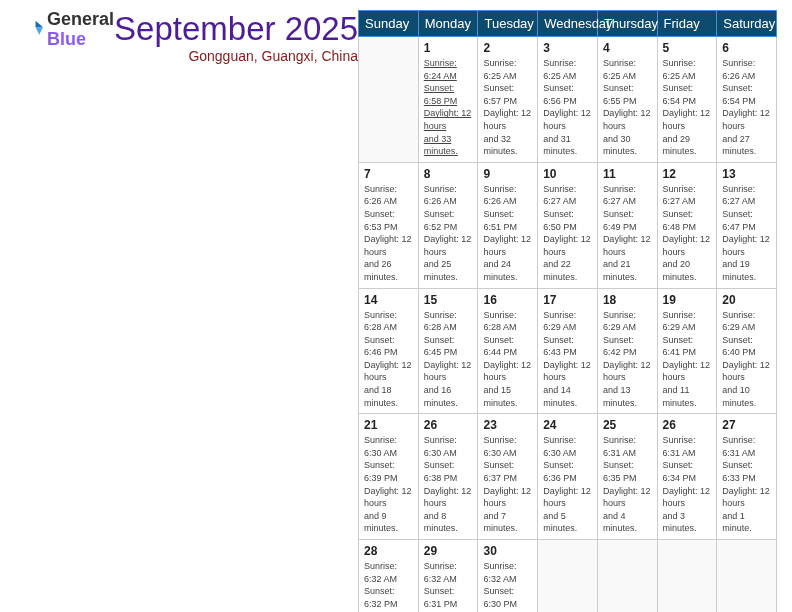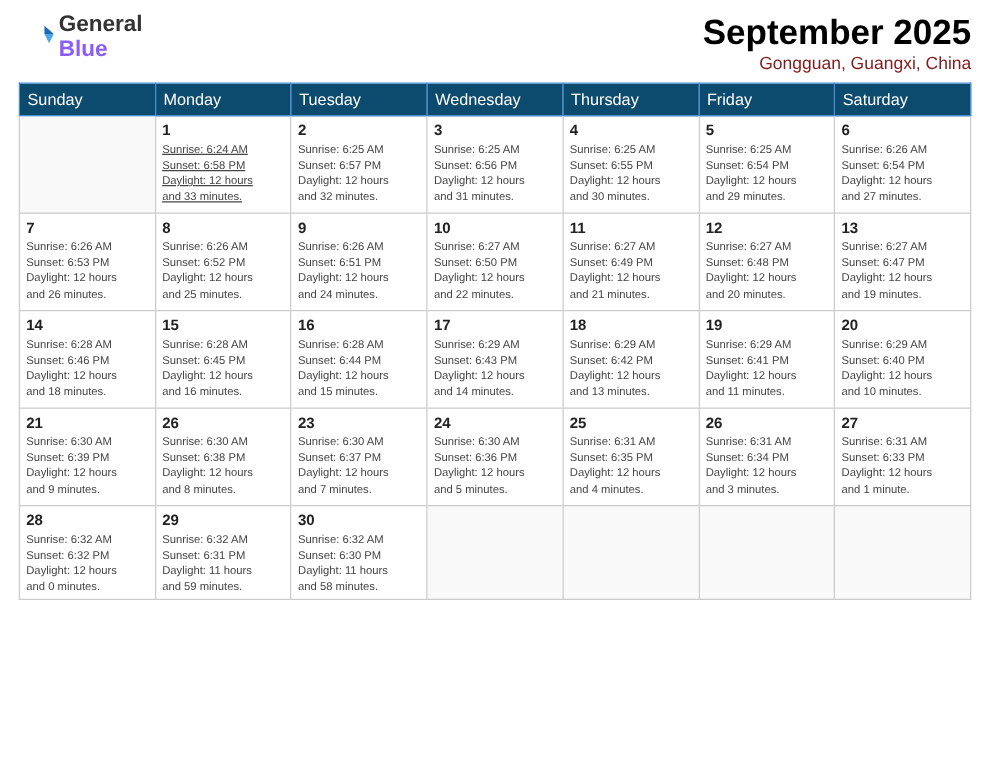--- a/index.html
+++ b/index.html
@@ -8,21 +8,21 @@
       background: #fff;
       width: 792px;
       height: 612px;
       overflow: hidden;
     }
     .page {
       width: 792px;
       height: 436px;
       padding: 10px 15px;
       display: flex;
-      flex-direction: column;
+      flex-direction: row;
     }
     .header {
       display: flex;
       justify-content: space-between;
       align-items: flex-start;
       margin-bottom: 8px;
     }
     .logo {
       display: flex;
       align-items: center;
@@ -36,23 +36,23 @@
     .logo-general { color: #333; }
     .logo-blue { color: #8b5cf6; margin-top: 22px; }
     .logo-icon {
       width: 28px;
       height: 28px;
     }
     .title-block {
       text-align: right;
     }
     .month-year {
-      font-size: 28px;
-      color: #000000;
-      font-weight: bold;
+      font-size: 33px;
+      color: #4c1d95;
+      font-weight: normal;
     }
     .location {
       font-size: 14px;
       color: #7f1d1d;
     }
     .calendar {
       flex: 1;
       border: 1px solid #ccc;
       border-collapse: collapse;
       width: 100%;

